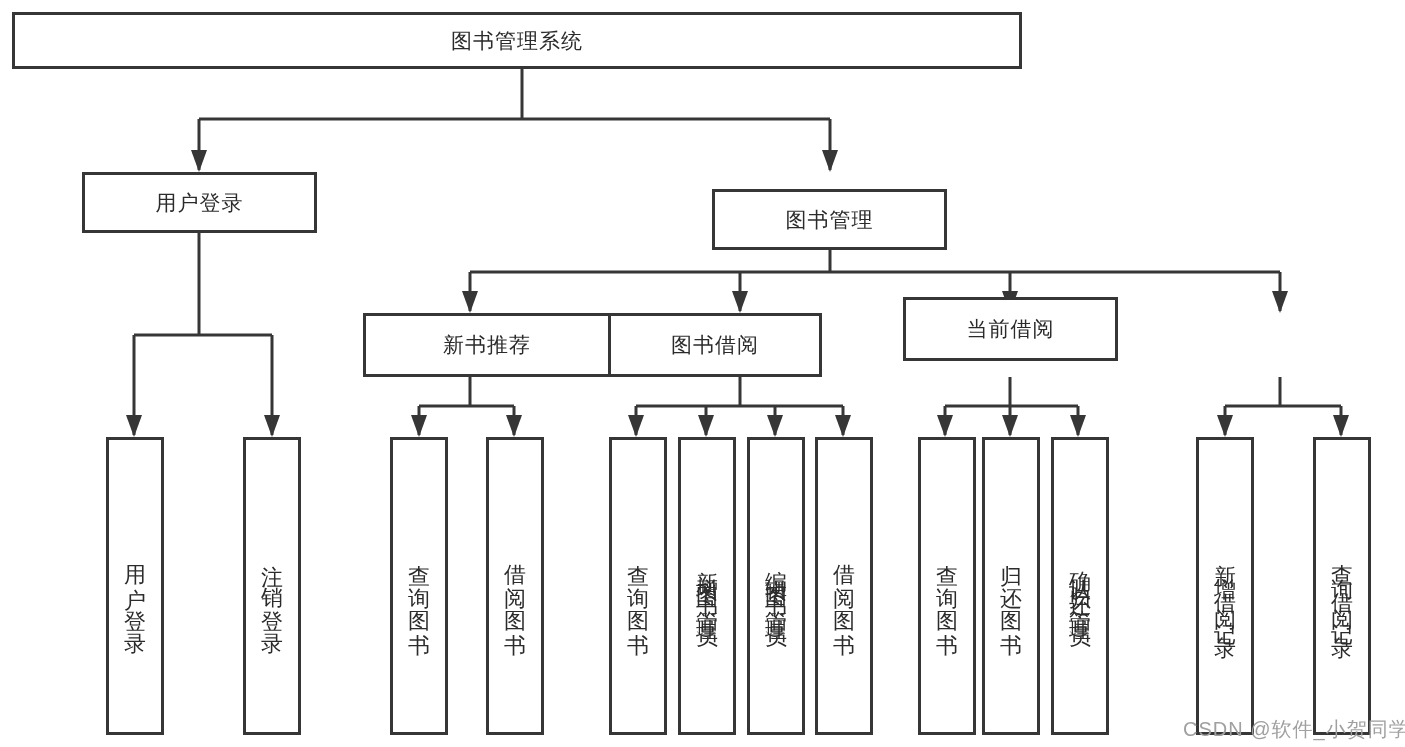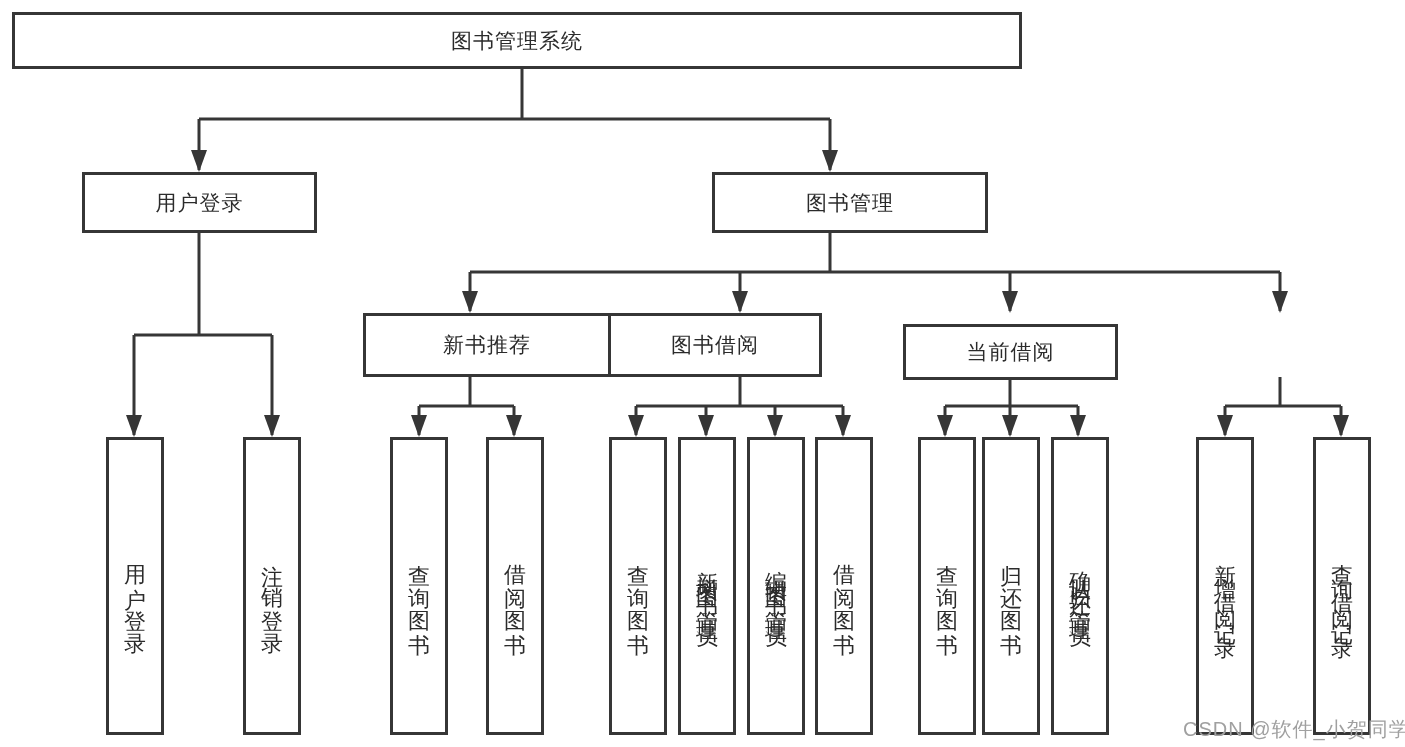--- a/index.html
+++ b/index.html
@@ -81,25 +81,25 @@
       <polygon points="1002,415 1018,415 1010,437"></polygon>
       <polygon points="1070,415 1086,415 1078,437"></polygon>
       <polygon points="1217,415 1233,415 1225,437"></polygon>
       <polygon points="1333,415 1349,415 1341,437"></polygon>
     </g>
   </svg>
 
   <div class="box h-box" style="left:12px;top:12px;width:1010px;height:57px">图书管理系统</div>
 
   <div class="box h-box" style="left:82px;top:172px;width:235px;height:61px">用户登录</div>
-  <div class="box h-box" style="left:712px;top:172px;width:276px;height:61px">图书管理</div>
+  <div class="box h-box" style="left:712px;top:189px;width:235px;height:61px">图书管理</div>
 
   <div class="box h-box" style="left:363px;top:313px;width:248px;height:64px">新书推荐</div>
   <div class="box h-box" style="left:608px;top:313px;width:214px;height:64px">图书借阅</div>
-  <div class="box h-box" style="left:903px;top:324px;width:215px;height:56px">当前借阅</div>
+  <div class="box h-box" style="left:903px;top:297px;width:215px;height:64px">当前借阅</div>
 
   <div class="box v-box sp-lg" style="left:106px;top:437px;width:58px;height:298px">用户登录</div>
   <div class="box v-box sp-lg" style="left:243px;top:437px;width:58px;height:298px">注销登录</div>
   <div class="box v-box sp-lg" style="left:390px;top:437px;width:58px;height:298px">查询图书</div>
   <div class="box v-box sp-lg" style="left:486px;top:437px;width:58px;height:298px">借阅图书</div>
   <div class="box v-box sp-lg" style="left:609px;top:437px;width:58px;height:298px">查询图书</div>
   <div class="box v-box sp-sm" style="left:678px;top:437px;width:58px;height:298px">新增图书（管理员）</div>
   <div class="box v-box sp-sm" style="left:747px;top:437px;width:58px;height:298px">编辑图书（管理员）</div>
   <div class="box v-box sp-lg" style="left:815px;top:437px;width:58px;height:298px">借阅图书</div>
   <div class="box v-box sp-lg" style="left:918px;top:437px;width:58px;height:298px">查询图书</div>

